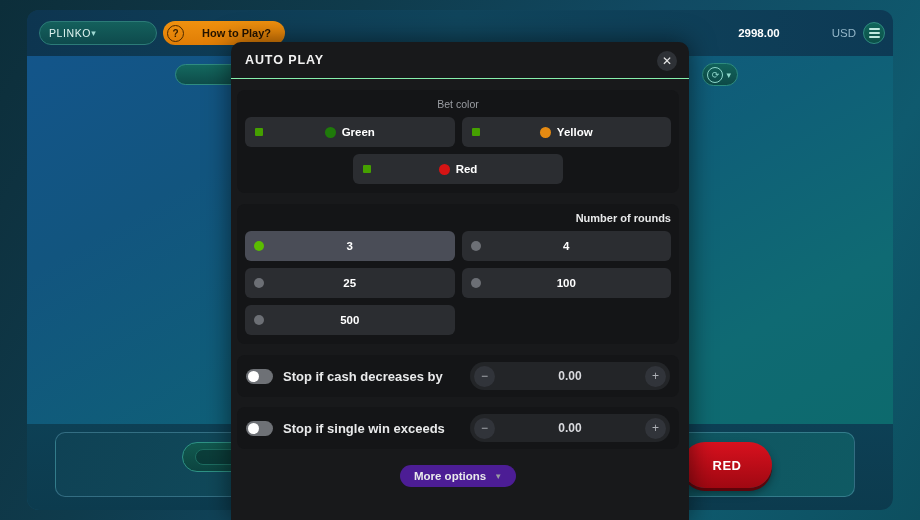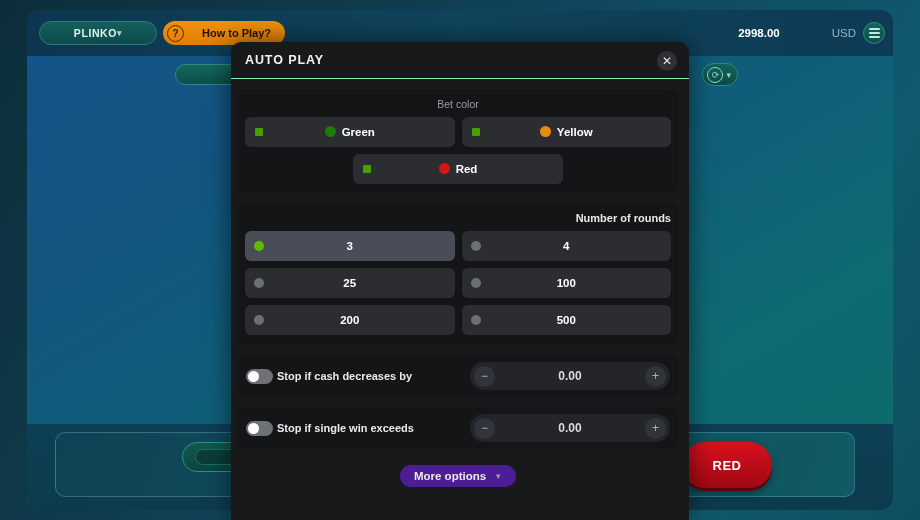--- a/index.html
+++ b/index.html
@@ -42,28 +42,28 @@
   .arc.a3 { width: 700px; height: 700px; right: -300px; top: -130px; border-color: rgba(20,90,110,0.45); }
   .arc.a4 { width: 560px; height: 560px; right: -250px; top: -60px; border-color: rgba(20,90,110,0.4); }
 
   .top-bar {
     position: absolute; left: 0; right: 0; top: 0; height: 46px;
     background: linear-gradient(90deg,#0d3550 0%,#10455c 50%,#0d3a55 100%);
     display: flex; align-items: center;
     padding: 0 8px;
   }
   .game-select {
-    display: flex; align-items: center; justify-content: center;
+    display: flex; align-items: center; justify-content: flex-start;
     width: 118px; height: 24px; margin-left: 4px;
     border: 1px solid #2c7b78;
     border-radius: 12px;
     background: linear-gradient(180deg,#14605c 0%,#0e4a4d 100%);
     padding: 0 9px;
     color: #dff3f0;
-    font-size: 10.5px; font-weight: bold; letter-spacing: .6px;
+    font-size: 10.5px; font-weight: normal; letter-spacing: .6px;
   }
   .chev { font-size: 9px; color: #9fd8d2; }
   .howto {
     display: flex; align-items: center;
     height: 24px; margin-left: 6px;
     border-radius: 12px;
     background: linear-gradient(180deg,#f0910f 0%,#e07d05 100%);
     padding: 0 14px 0 4px;
     color: #241300; font-size: 11px; font-weight: bold;
   }
@@ -202,41 +202,41 @@
   }
   .dot-ind {
     position: absolute; left: 9px; top: 50%; transform: translateY(-50%);
     width: 10px; height: 10px; border-radius: 50%; background: #6c6f75;
   }
   .dot-ind.on { background: #5bbd00; }
   .swatch {
     display: inline-block; width: 11px; height: 11px; border-radius: 50%;
     margin-right: 6px; vertical-align: -1px;
   }
-  .opt-label { display: inline-flex; align-items: flex-start; }
+  .opt-label { display: inline-flex; align-items: center; }
 
   .row-panel {
     background: #141517;
     border-radius: 8px;
     height: 42px;
     display: flex; align-items: center;
     padding: 0 9px;
     margin-bottom: 10px;
   }
   .toggle {
     width: 27px; height: 15px; border-radius: 8px;
     background: #6e7176; position: relative; flex: 0 0 auto;
   }
   .toggle .knob {
     position: absolute; left: 2px; top: 2px;
     width: 11px; height: 11px; border-radius: 50%; background: #fff;
   }
   .row-label {
-    margin-left: 4px;
-    color: #e9eaeb; font-size: 11px; font-weight: bold;
+    margin-left: 10px;
+    color: #e9eaeb; font-size: 13px; font-weight: bold;
     white-space: nowrap;
   }
   .stepper {
     margin-left: auto;
     width: 200px; height: 28px;
     border-radius: 14px;
     background: #232528;
     display: flex; align-items: center; justify-content: space-between;
     padding: 0 4px;
   }
@@ -363,24 +363,20 @@
             <span class="dot-ind"></span>
             <span>4</span>
           </div>
           <div class="opt">
             <span class="dot-ind"></span>
             <span>25</span>
           </div>
           <div class="opt">
             <span class="dot-ind"></span>
             <span>100</span>
-          </div>
-          <div class="opt">
-            <span class="dot-ind"></span>
-            <span>200</span>
           </div>
           <div class="opt">
             <span class="dot-ind"></span>
             <span>500</span>
           </div>
 
         </div>
       </div>
 
       <div class="row-panel">

